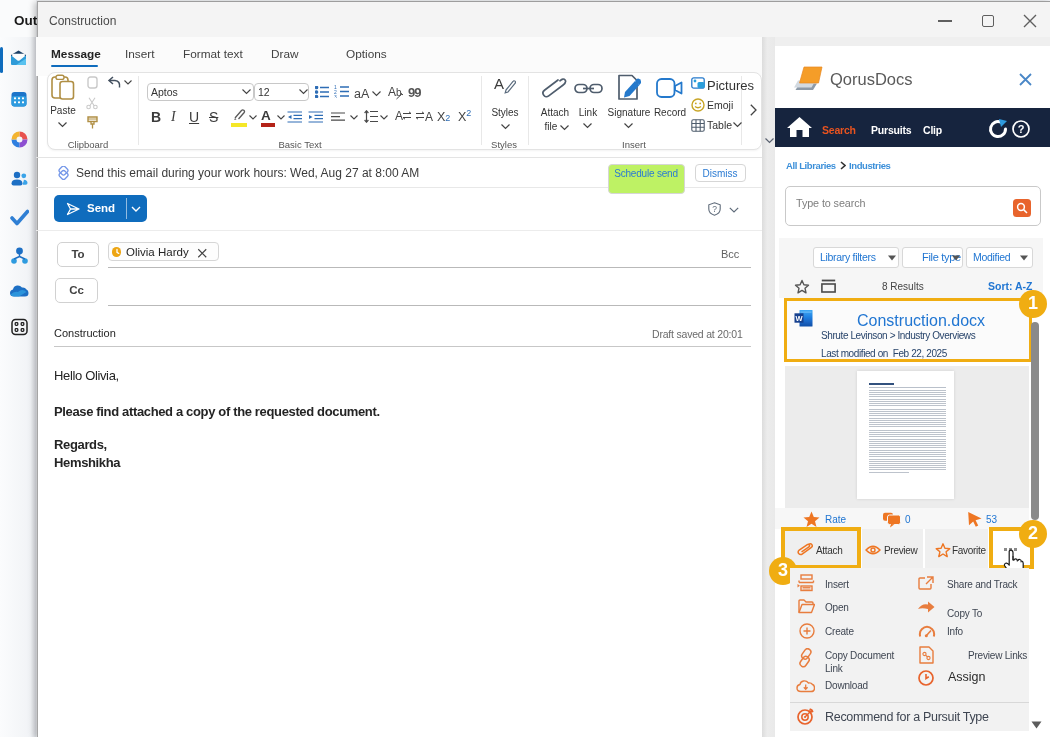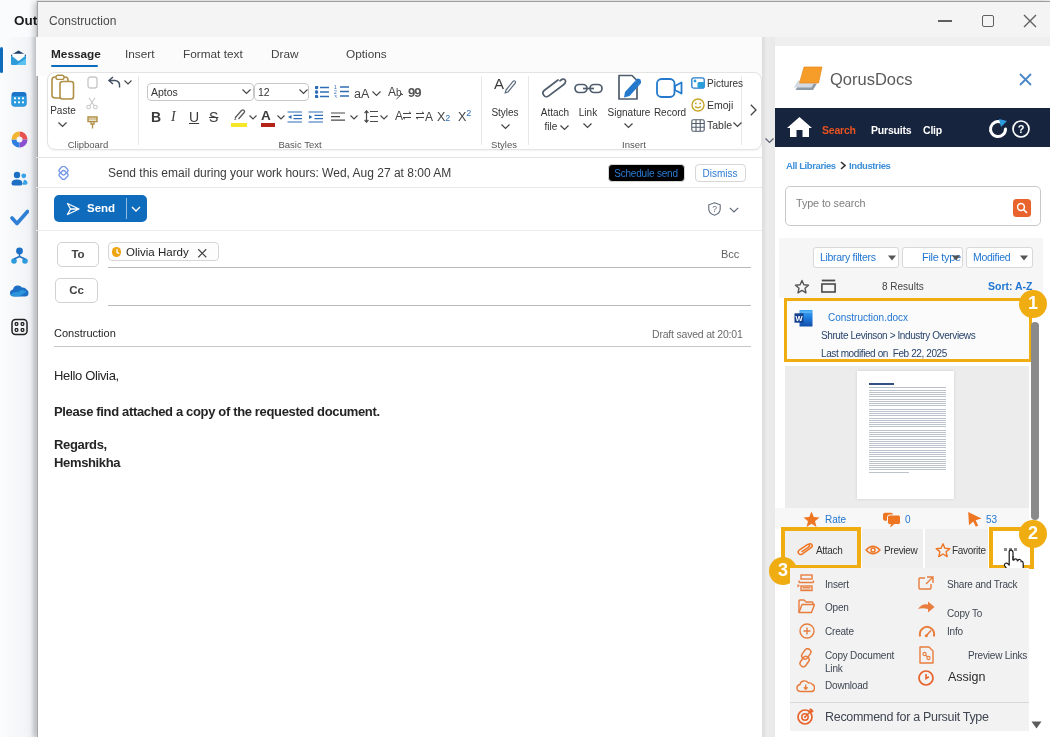--- a/index.html
+++ b/index.html
@@ -279,21 +279,21 @@
     <rect x="1" y="1" width="17.5" height="18" rx="4.5" fill="none" stroke="#2479cc" stroke-width="1.8"></rect>
     <path d="M19 8 L25.5 4.5 L25.5 15.5 L19 12 Z" fill="none" stroke="#2479cc" stroke-width="1.8" stroke-linejoin="round"></path>
   </svg>
   <div class="abs" style="left:648px;top:106.5px;width:44px;text-align:center;font-size:10px;color:#333;">Record</div>
 
   <svg class="abs" style="left:691px;top:77px;" width="14" height="12" viewBox="0 0 14 12">
     <rect x="0.8" y="0.8" width="12.4" height="10.4" rx="2" fill="none" stroke="#2479cc" stroke-width="1.3"></rect>
     <rect x="6.5" y="5" width="7" height="6" rx="1.5" fill="#2a9edb"></rect>
     <circle cx="4" cy="4" r="1.4" fill="#2a9edb"></circle>
   </svg>
-  <div class="abs" style="left:707px;top:77.5px;font-size:10px;color:#333;">Pictures</div>
+  <div class="abs" style="left:707px;top:77.5px;font-size:13px;color:#333;">Pictures</div>
   <svg class="abs" style="left:691px;top:98px;" width="14" height="14" viewBox="0 0 14 14">
     <circle cx="7" cy="7" r="6" fill="none" stroke="#c8a526" stroke-width="1.4"></circle>
     <circle cx="4.8" cy="5.4" r="0.9" fill="#c8a526"></circle>
       <circle cx="9.2" cy="5.4" r="0.9" fill="#c8a526"></circle>
     <path d="M4 8.5 Q7 11 10 8.5" fill="none" stroke="#c8a526" stroke-width="1.3"></path>
   </svg>
   <div class="abs" style="left:707px;top:98.5px;font-size:10.5px;color:#333;">Emoji</div>
   <svg class="abs" style="left:691px;top:118.5px;" width="14" height="13" viewBox="0 0 14 13">
     <g fill="none" stroke="#4f5d6d" stroke-width="1.1">
         <rect x="0.8" y="0.8" width="12.4" height="11.4" rx="1.5"></rect>
@@ -315,22 +315,22 @@
     </svg>
 
   <div class="abs" style="left:36px;top:157px;width:726px;height:1px;background:#e4e4e4;"></div>
   <div class="abs" style="left:36px;top:187px;width:726px;height:1px;background:#e8e8e8;"></div>
   <svg class="abs" style="left:57px;top:166px;" width="13" height="14" viewBox="0 0 13 14">
       <g fill="none" stroke="#7396e8" stroke-width="1.3">
         <rect x="2.8" y="0.8" width="7.5" height="7.5" rx="2.2" transform="rotate(45 6.5 4.5)"></rect>
         <rect x="2.8" y="5.2" width="7.5" height="7.5" rx="2.2" transform="rotate(45 6.5 9)"></rect>
       </g>
     </svg>
-  <div class="abs" style="left:76px;top:166px;font-size:12px;color:#3b3b3b;margin-left:32px;">Send this email during your work hours: Wed, Aug 27 at 8:00 AM</div>
-  <div class="abs" style="left:607.5px;top:164px;width:77px;height:18px;border:1px solid #d6d6d6;border-radius:4px;background:#000000;font-size:10px;letter-spacing:-0.2px;font-weight:400;color:#2b7bd3;text-align:center;line-height:17px;">Schedule send</div>
+  <div class="abs" style="left:76px;top:166px;font-size:12px;color:#3b3b3b;">Send this email during your work hours: Wed, Aug 27 at 8:00 AM</div>
+  <div class="abs" style="left:607.5px;top:164px;width:77px;height:30px;border:1px solid #d6d6d6;border-radius:4px;background:#bef264;font-size:10px;letter-spacing:-0.2px;font-weight:400;color:#2b7bd3;text-align:center;line-height:17px;">Schedule send</div>
   <div class="abs" style="left:694.5px;top:164px;width:51px;height:18px;border:1px solid #d6d6d6;border-radius:4px;background:#fff;font-size:10px;font-weight:400;color:#2b7bd3;text-align:center;line-height:17px;">Dismiss</div>
 
   <div class="abs" style="left:54px;top:195px;width:93px;height:27px;background:#0f6cbd;border-radius:5px;"></div>
   <div class="abs" style="left:125.5px;top:198px;width:1px;height:21px;background:rgba(255,255,255,0.55);"></div>
   <svg class="abs" style="left:66px;top:202px;" width="15" height="14" viewBox="0 0 15 14">
       <path d="M1.5 1.5 L13 7 L1.5 12.5 L4.5 7 Z M4.5 7 L13 7" fill="none" stroke="#fff" stroke-width="1.3" stroke-linejoin="round"></path>
     </svg>
   <div class="abs" style="left:87px;top:202px;font-size:11.5px;font-weight:700;color:#fff;">Send</div>
   <svg class="abs" style="left:131px;top:206px;" width="10" height="6" viewBox="0 0 10 6">
       <path d="M1 1 L5 5 L9 1" fill="none" stroke="#fff" stroke-width="1.4"></path>
@@ -446,21 +446,21 @@
           <stop offset="0.45" stop-color="#1e7fe0"></stop>
           <stop offset="0.75" stop-color="#1a62c0"></stop>
           <stop offset="1" stop-color="#0f4fa8"></stop>
     </linearGradient>
       </defs>
     <rect x="6.5" y="1" width="13" height="16.5" rx="0.5" fill="url(#wg)"></rect>
     <rect x="7.5" y="2.5" width="11" height="1.2" fill="#7cc4f7" opacity="0.8"></rect>
     <rect x="1.5" y="4.3" width="9" height="9.4" fill="#16418f"></rect>
     <text x="6" y="11.6" font-size="7.5" font-weight="bold" fill="#fff" text-anchor="middle" font-family="Liberation Sans">W</text>
   </svg>
-  <div class="abs" style="left:828px;top:312px;font-size:10px;color:#2176d2;">Construction.docx</div>
+  <div class="abs" style="left:857px;top:312px;font-size:16px;color:#2176d2;">Construction.docx</div>
   <div class="abs" style="left:821px;top:330px;font-size:10px;letter-spacing:-0.4px;color:#29456b;">Shrute Levinson &gt; Industry Overviews</div>
   <div class="abs" style="left:821px;top:348px;font-size:10px;letter-spacing:-0.4px;color:#29456b;">Last modified on&nbsp; Feb 22, 2025</div>
 
   <div class="abs" style="left:1019px;top:290px;width:28px;height:28px;border-radius:50%;background:#f0ad12;color:#fff;font-size:18px;font-weight:700;text-align:center;line-height:27px;">1</div>
 
   <div class="abs" style="left:785px;top:365.5px;width:244px;height:142.5px;background:#ececec;"></div>
   <div class="abs" style="left:857px;top:371px;width:97px;height:128px;background:#fff;box-shadow:0 0 3px rgba(0,0,0,0.12);"></div>
   <div class="abs" style="left:869px;top:382.8px;width:25px;height:2.6px;background:#32517e;"></div>
   <div class="abs" style="left:869px;top:387.3px;width:77px;height:1px;background:#b9c0ca;"></div>
   <div class="abs" style="left:869px;top:389.8px;width:77px;height:16.5px;background:repeating-linear-gradient(rgba(148,158,172,0.62) 0 1px,transparent 1px 2.15px);"></div>

